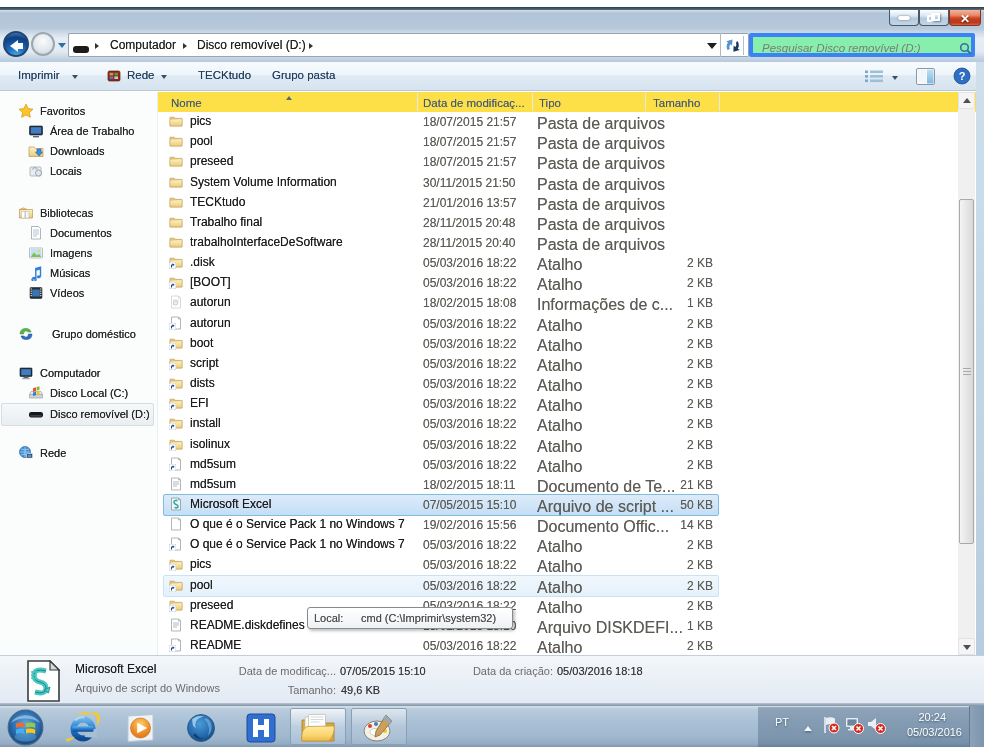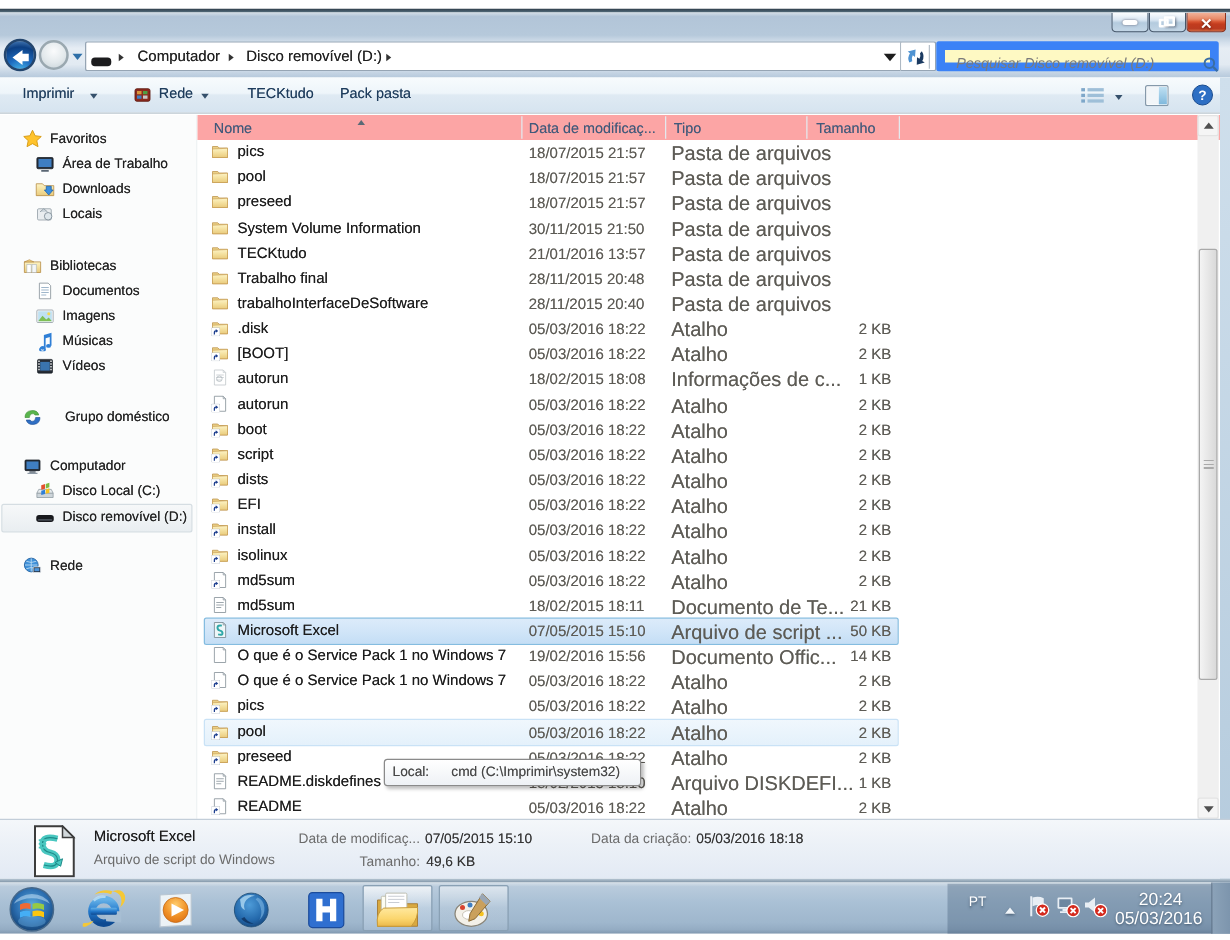--- a/index.html
+++ b/index.html
@@ -29,35 +29,35 @@
 
 #addr{position:absolute;left:68px;top:33px;width:652px;height:24px;background:#fff;
   border:1px solid #96a5b4;border-radius:2px 0 0 2px;border-right:none}
 #addr .pill{position:absolute;left:4px;top:12px;width:16px;height:6.5px;border-radius:3px;background:#1c1c1e}
 .bsep{position:absolute;top:8.5px;width:0;height:0;border:3.5px solid transparent;border-left:4.5px solid #333}
 #addr .t1{position:absolute;left:41px;top:4px;font-size:12px;color:#1f1f1f;text-shadow:0 0 .5px rgba(31,31,31,.75)}
 #addr .t2{position:absolute;left:128px;top:4px;font-size:12px;color:#1f1f1f;text-shadow:0 0 .5px rgba(31,31,31,.75)}
 #addr .dd{position:absolute;left:638px;top:9px;width:0;height:0;border:5px solid transparent;border-top:6px solid #1d1d1d}
 #refresh{position:absolute;left:720px;top:33px;width:29px;height:24px;background:#fff;border:1px solid #96a5b4;border-left:1px solid #aeb9c4;border-radius:0 2px 2px 0}
 #refresh::after{content:"";position:absolute;right:4px;top:2px;width:1px;height:19px;background:#b6c0ca}
-#search{position:absolute;left:749px;top:33px;width:226px;height:24px;background:#fef9c3;
-  border:7px solid #3b82f6;border-radius:2px}
+#search{position:absolute;left:749px;top:33px;width:226px;height:24px;background:#86efac;
+  border:4px solid #3b82f6;border-radius:2px}
 #search .ph{position:absolute;left:9px;top:4.5px;font-size:11.5px;font-style:italic;color:#7a7a7a}
 
 #toolbar{position:absolute;left:0;top:62px;width:984px;height:29px;
   background:linear-gradient(180deg,#f7fbfd 0%,#eef5fa 45%,#dfeaf3 50%,#d6e4f0 100%);
   border-bottom:1px solid #bcc7d0}
 #toolbar span{position:absolute;top:7px;font-size:11.5px;color:#1e3c5c;text-shadow:0 0 .5px rgba(30,60,92,.7)}
 .tdd{position:absolute;width:0;height:0;border:3.5px solid transparent;border-top:4px solid #35506b}
 
 #navpane{position:absolute;left:0;top:92px;width:158px;height:563px;background:#fbfcfc}
 #filearea{position:absolute;left:158px;top:92px;width:818px;height:563px;background:#fff}
 #rborder{position:absolute;left:976px;top:62px;width:8px;height:644px;background:linear-gradient(180deg,#cfdfec,#b5cbdd)}
 
-#hdr{position:absolute;left:158px;top:92px;width:818px;height:20px;background:#fca5a5}
+#hdr{position:absolute;left:158px;top:92px;width:818px;height:20px;background:#fde047}
 #hdr span{position:absolute;top:5px;font-size:11.5px;color:#41597a;text-shadow:0 0 .5px rgba(65,89,122,.6)}
 #hdr .vs{position:absolute;top:1px;width:1px;height:18px;background:#e4e9ee}
 #sort{position:absolute;left:286px;top:93px;width:0;height:0;border:3px solid transparent;border-bottom:4px solid #5a6a76}
 
 .row{position:absolute;left:158px;width:818px;height:20px}
 .row .fi{position:absolute;left:11px;top:3px;width:14px;height:14px}
 .row .nm{position:absolute;left:32px;top:3px;font-size:12px;color:#1c1c1c;white-space:nowrap;text-shadow:0 0 .5px rgba(30,30,30,.8)}
 .row .dt{position:absolute;left:265px;top:3.5px;font-size:12px;color:#5d5b55;white-space:nowrap;text-shadow:0 0 .5px rgba(93,91,85,.7)}
 .row .tp{position:absolute;left:379px;top:3.5px;font-size:16px;color:#5d5b55;white-space:nowrap;text-shadow:0 0 .5px rgba(93,91,85,.7)}
 .row .sz{position:absolute;left:455px;top:3.5px;width:100px;text-align:right;font-size:12px;color:#5d5b55;text-shadow:0 0 .5px rgba(93,91,85,.7)}
@@ -98,21 +98,21 @@
 
 #taskbar{position:absolute;left:0;top:706px;width:984px;height:41px;
   background:linear-gradient(180deg,#d6e0e9 0%,#b9cbdc 8%,#a9c0d5 40%,#9fb7cd 78%,#94acc3 92%,#7f97ae 100%)}
 #btmwhite{position:absolute;left:0;top:747px;width:984px;height:5px;background:#fff}
 #tray{position:absolute;left:758px;top:707px;width:212px;height:40px;background:rgba(58,84,114,.34)}
 #showdesk{position:absolute;left:969px;top:706px;width:15px;height:41px;background:linear-gradient(90deg,#8ba2b8,#7d95ad);border-left:1px solid #64798e}
 .tbox{position:absolute;top:708px;width:56px;height:37px;border:1px solid #89a0b4;border-radius:2px;
   background:linear-gradient(180deg,rgba(255,255,255,.5),rgba(255,255,255,.15) 50%,rgba(200,215,230,.25))}
 #ptlab{position:absolute;left:775px;top:716px;font-size:11px;color:#fff;text-shadow:0 1px 2px rgba(40,60,80,.7)}
 #trayup{position:absolute;left:804px;top:722px;width:0;height:0;border:4.5px solid transparent;border-bottom:5.5px solid #f2f6fa;filter:drop-shadow(0 1px 1px rgba(40,60,80,.6))}
-.clk{position:absolute;font-size:14px;color:#fff;text-shadow:0 1px 2px rgba(40,60,80,.7);text-align:right}
+.clk{position:absolute;font-size:11px;color:#fff;text-shadow:0 1px 2px rgba(40,60,80,.7);text-align:right}
 </style></head><body>
 <svg width="0" height="0" style="position:absolute">
 <defs>
 <linearGradient id="gfold" x1="0" y1="0" x2="0" y2="1">
  <stop offset="0" stop-color="#fdf4c6"></stop>
         <stop offset="0.5" stop-color="#f4e09e"></stop>
         <stop offset="1" stop-color="#e9cb7d"></stop>
 </linearGradient>
 <linearGradient id="gfoldtab" x1="0" y1="0" x2="0" y2="1">
  <stop offset="0" stop-color="#ecd28a"></stop>
@@ -293,21 +293,21 @@
   <svg style="position:absolute;left:107px;top:7px" width="14" height="14" viewBox="0 0 14 14">
     <rect x="1" y="2" width="12" height="10" rx="1.5" fill="#8d2a1e" stroke="#5e1a10" stroke-width="0.7"></rect>
     <rect x="2.6" y="3.8" width="3.6" height="2.6" fill="#d8963c"></rect>
       <rect x="7.4" y="3.8" width="3.6" height="2.6" fill="#4f9e43"></rect>
     <rect x="2.6" y="7.4" width="3.6" height="2.6" fill="#3f7ec2"></rect>
       <rect x="7.4" y="7.4" width="3.6" height="2.6" fill="#c8c8c8"></rect>
   </svg>
   <span style="left:127px">Rede</span>
     <span class="tdd" style="left:161px;top:13px"></span>
   <span style="left:198px">TECKtudo</span>
-  <span style="left:272px">Pack pasta</span>
+  <span style="left:272px">Grupo pasta</span>
   <svg style="position:absolute;left:864px;top:7px" width="20" height="15" viewBox="0 0 20 15">
     <rect x="1" y="1.5" width="3" height="2.6" fill="#7ea7c9"></rect>
       <rect x="6" y="1.5" width="13" height="2.6" fill="#9ebfd8"></rect>
     <rect x="1" y="6" width="3" height="2.6" fill="#7ea7c9"></rect>
       <rect x="6" y="6" width="13" height="2.6" fill="#9ebfd8"></rect>
     <rect x="1" y="10.5" width="3" height="2.6" fill="#7ea7c9"></rect>
       <rect x="6" y="10.5" width="13" height="2.6" fill="#9ebfd8"></rect>
   </svg>
   <span class="tdd" style="left:892px;top:14px"></span>
   <svg style="position:absolute;left:916px;top:6px" width="19" height="17" viewBox="0 0 19 17">

